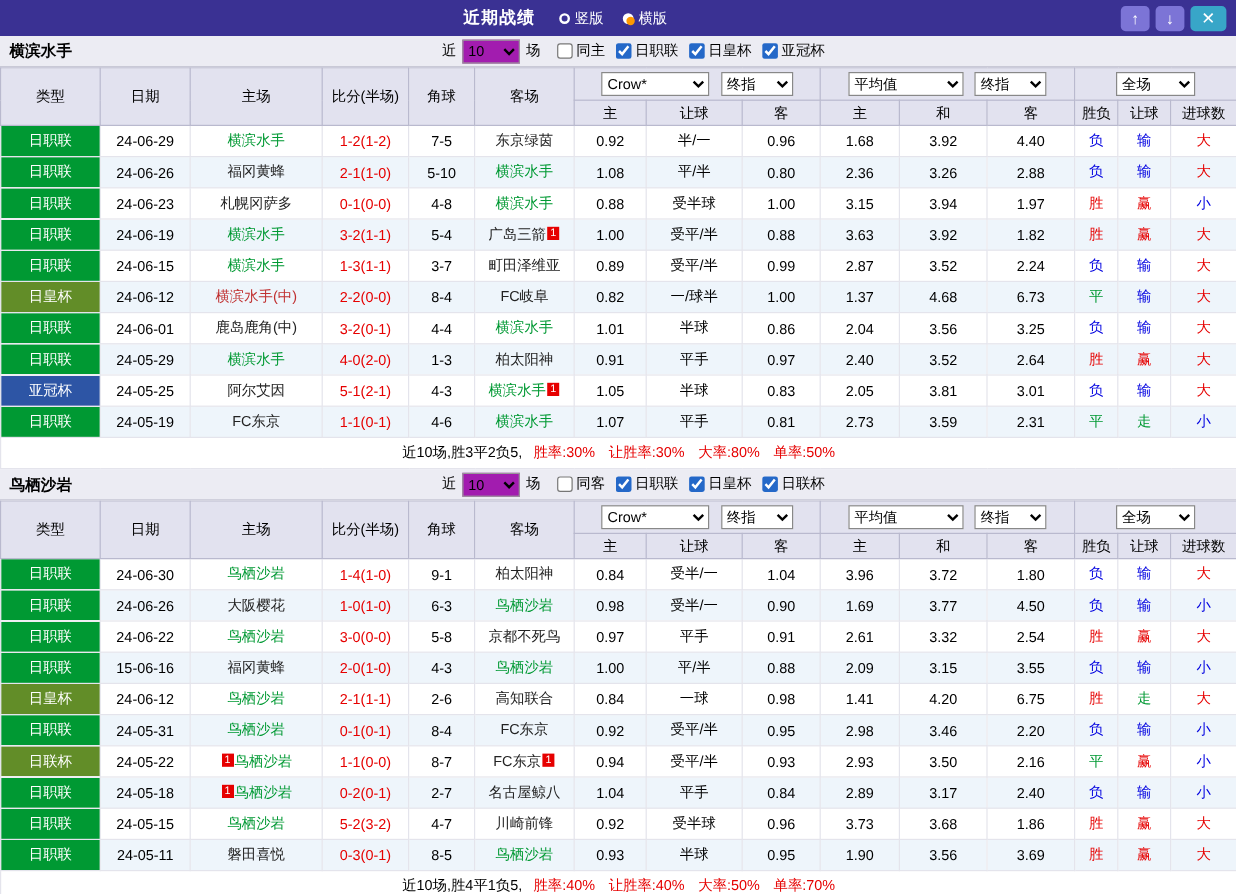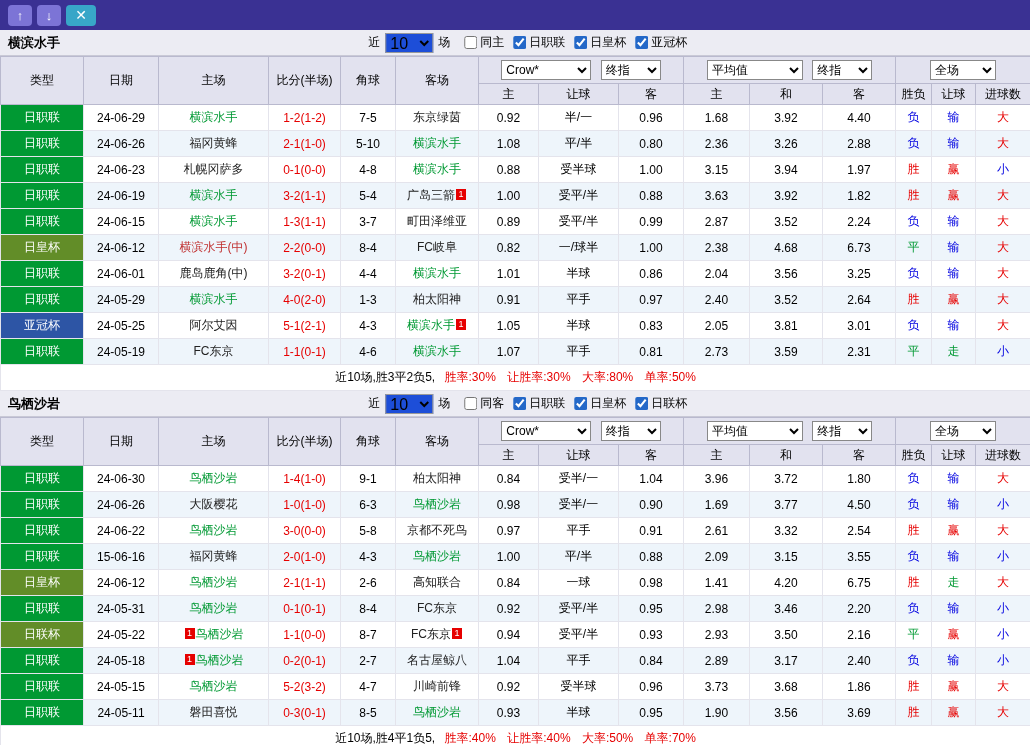--- a/index.html
+++ b/index.html
@@ -51,21 +51,21 @@
   .section-bar {
     height: 26px; background: #ececf3;
     border-bottom: 1px solid #c9c9d6;
     display: flex; align-items: center; position: relative;
   }
   .team-title { font-weight: bold; font-size: 13px; margin-left: 8px; }
   .filters {
     position: absolute; left: 50%; transform: translateX(-46%);
     display: flex; align-items: center; gap: 5px; white-space: nowrap;
   }
-  .filters select { height: 20px; font-size: 16px; border: 1px solid #999; background: #1d4ed8; }
+  .filters select { height: 20px; font-size: 12px; border: 1px solid #999; background: #a21caf; }
   select[data-name="games-count-select"] { width: 48px; }
   .cbs { display: inline-flex; align-items: center; }
   .cb { display: inline-flex; align-items: center; gap: 3px; margin-left: 9px; cursor: pointer; }
   .cb input { margin: 0; width: 13px; height: 13px; accent-color: #2468c8; }
 
   
   table.grid { width: 1030px; border-collapse: collapse; table-layout: fixed; }
   .grid th {
     background: #e2e2ef; border: 1px solid #b9b9ce;
     font-weight: normal; font-size: 12px; padding: 0; white-space: nowrap;
@@ -104,20 +104,33 @@
   .c-blue { color: #0000e0; }
   .c-green { color: #009933; }
 
   .summary { height: 24px; text-align: center; background: #fff; }
   .summary .red { color: #e60000; margin-left: 6px; word-spacing: 8px; }
 </style>
 </head>
 <body>
 
 <div class="topbar" data-name="titlebar">
+  <div class="topbar-center" data-name="titlebar-center">
+    <span class="topbar-title" data-name="page-title">近期战绩</span>
+    <span class="radio-group" data-name="layout-radio-group">
+        <span class="radio-item" data-name="layout-radio-option">
+          <span class="radio-dot" data-name="radio-icon"></span>
+          <span data-name="radio-label">竖版</span>
+        </span>
+        <span class="radio-item" data-name="layout-radio-selected">
+          <span class="radio-dot sel" data-name="radio-icon"></span>
+          <span data-name="radio-label">横版</span>
+        </span>
+      </span>
+  </div>
   <div class="tb-buttons" data-name="titlebar-buttons">
     <button class="tb-btn" data-name="move-up-button">↑</button>
     <button class="tb-btn" data-name="move-down-button">↓</button>
     <button class="tb-btn close" data-name="close-button">✕</button>
   </div>
 </div>
 
 <div class="section" data-name="team-section-1">
   <div class="section-bar" data-name="section-header">
     <span class="team-title" data-name="team-name">横滨水手</span>
@@ -284,21 +297,21 @@
         <tr data-name="match-row">
           <td class="td-league lg-olive" data-name="league-badge">日皇杯</td>
           <td class="td-date" data-name="match-date">24-06-12</td>
           <td class="td-team" data-name="home-team-cell"><span class="tm r" data-name="home-team-link">横滨水手(中)</span></td>
           <td class="td-score" data-name="match-score">2-2(0-0)</td>
           <td class="td-corner" data-name="corner-score">8-4</td>
           <td class="td-team" data-name="away-team-cell"><span class="tm k" data-name="away-team-link">FC岐阜</span></td>
           <td class="td-odds" data-name="odds-value">0.82</td>
           <td class="td-odds" data-name="odds-value">一/球半</td>
           <td class="td-odds" data-name="odds-value">1.00</td>
-          <td class="td-odds" data-name="odds-value">2.38</td>
+          <td class="td-odds" data-name="odds-value">1.37</td>
           <td class="td-odds" data-name="odds-value">4.68</td>
           <td class="td-odds" data-name="odds-value">6.73</td>
           <td class="td-res c-green" data-name="result-flag">平</td>
           <td class="td-res c-blue" data-name="result-flag">输</td>
           <td class="td-res c-red" data-name="result-flag">大</td>
         </tr>
         <tr data-name="match-row">
           <td class="td-league lg-green" data-name="league-badge">日职联</td>
           <td class="td-date" data-name="match-date">24-06-01</td>
           <td class="td-team" data-name="home-team-cell"><span class="tm k" data-name="home-team-link">鹿岛鹿角(中)</span></td>

